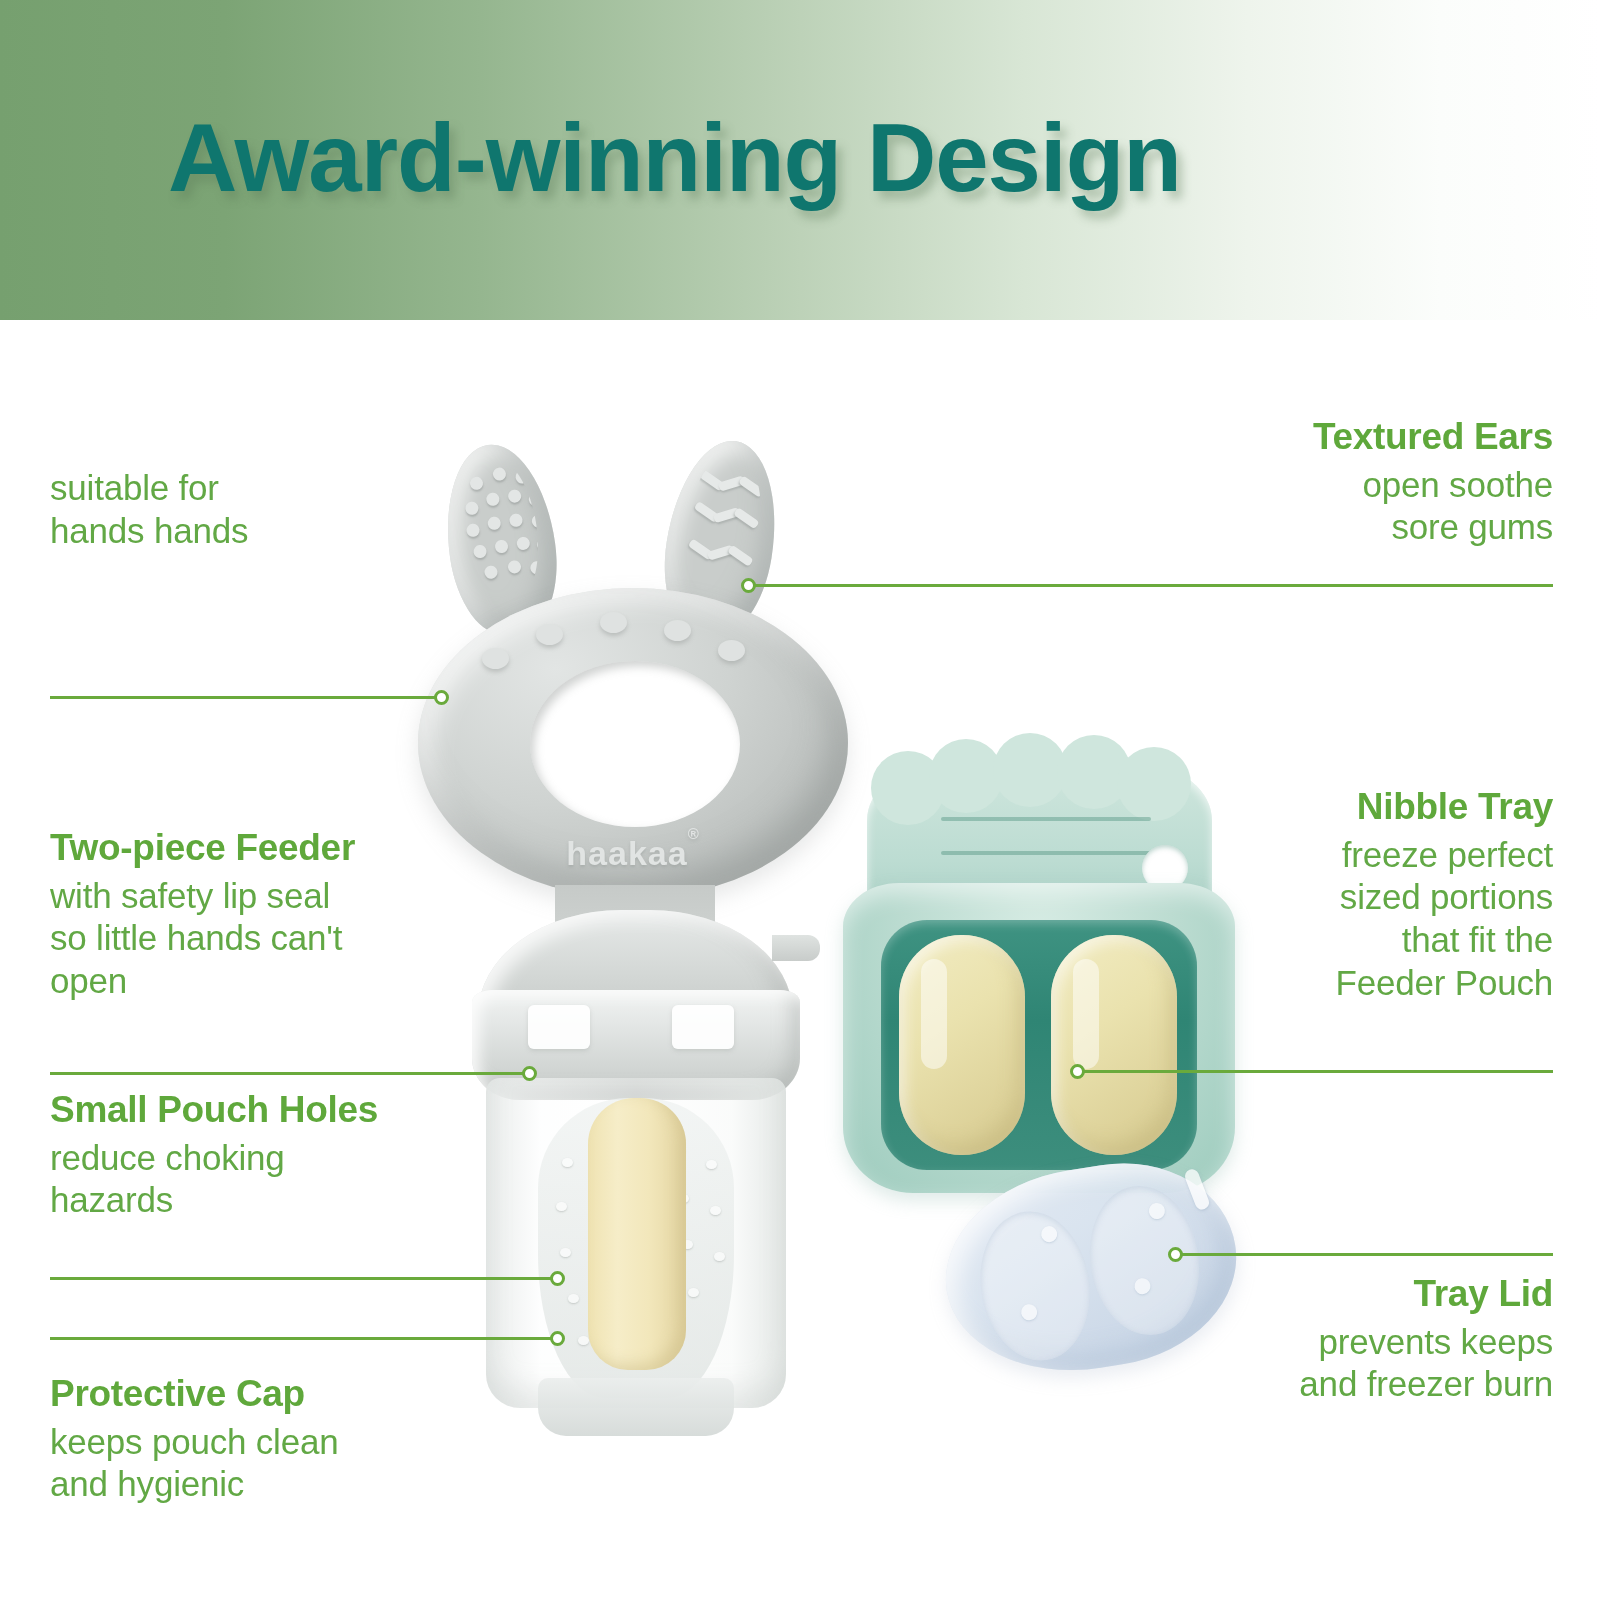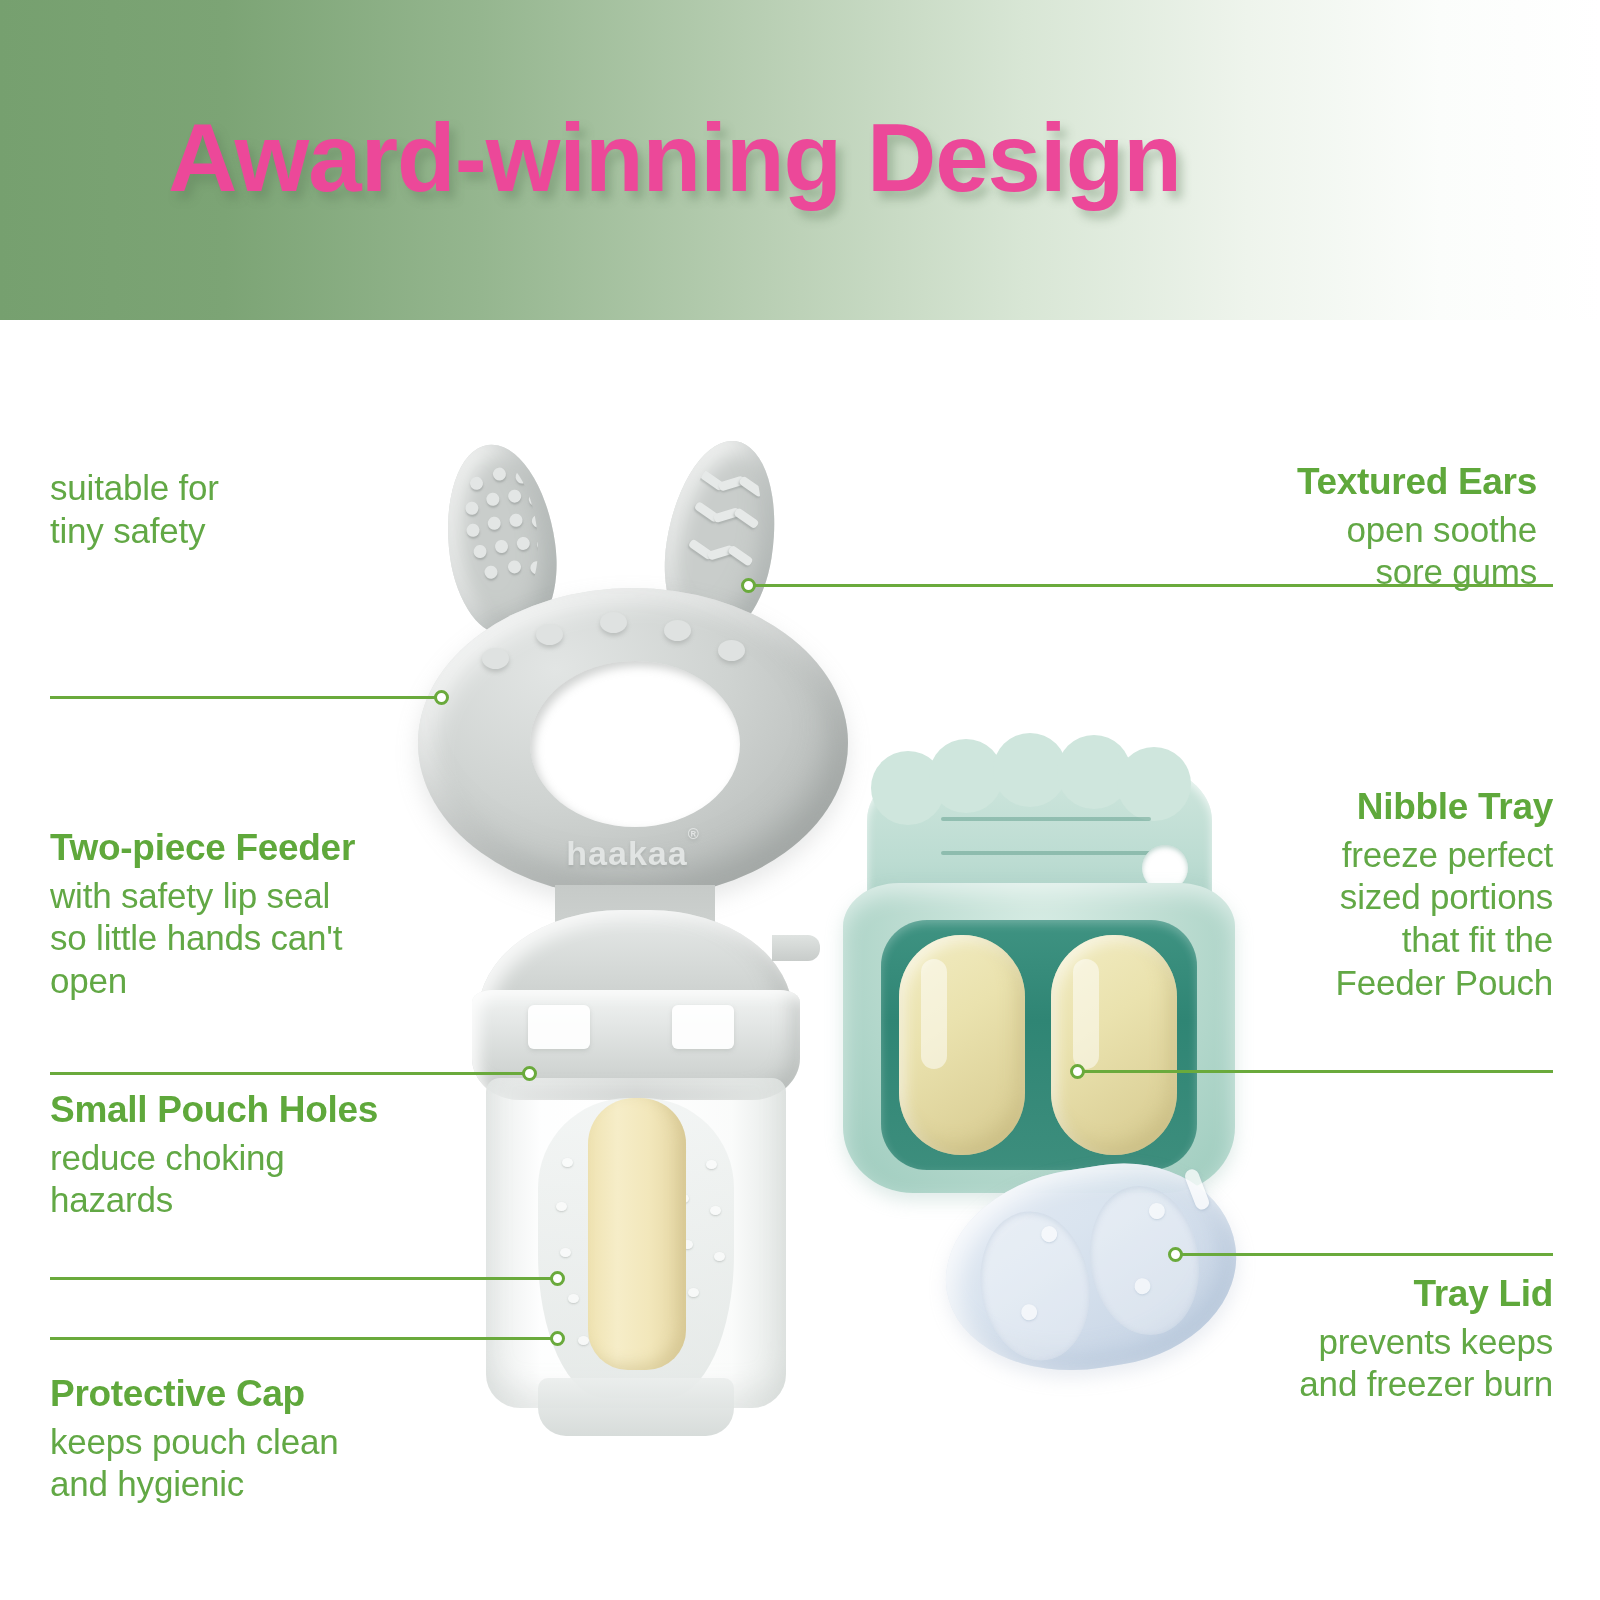--- a/index.html
+++ b/index.html
@@ -11,21 +11,21 @@
   }
   #stage { position:relative; width:1600px; height:1600px; overflow:hidden; background:#fff; }
 
   
   .header-band{
     position:absolute; left:0; top:0; width:1600px; height:320px;
     background:linear-gradient(to right,#76a06f 0%,#7ca475 14%,#95b68f 30%,#b9cfb4 48%,#d8e6d5 64%,#eef4ec 78%,#fbfdfb 90%,#ffffff 100%);
   }
   .header-title{
     position:absolute; left:168px; top:108px;
-    font-size:96px; font-weight:bold; color:#ec4899;
+    font-size:96px; font-weight:bold; color:#0f766e;
     letter-spacing:-1px; line-height:1.05;
     text-shadow:6px 8px 10px rgba(90,120,85,0.35);
     white-space:nowrap;
   }
 
   
   .callout{ position:absolute; }
   .callout .c-title{
     color:#5fa83b; font-weight:bold; font-size:37px; line-height:1.18;
     letter-spacing:-0.3px;
@@ -360,21 +360,21 @@
 
   <div class="conn" style="left:1082px; top:1070px; width:471px;"></div>
   <div class="dot" style="left:1070px; top:1064px;"></div>
 
   <div class="conn" style="left:1180px; top:1253px; width:373px;"></div>
   <div class="dot" style="left:1168px; top:1247px;"></div>
 
   <div class="callout left" style="left:50px; top:462px; width:430px;">
     <div class="c-body">
       <div>suitable for</div>
-      <div>tiny safety</div>
+      <div>hands hands</div>
     </div>
   </div>
 
   <div class="callout left" style="left:50px; top:826px; width:450px;">
     <div class="c-title">
       <div>Two-piece Feeder</div>
     </div>
     <div class="c-body">
       <div>with safety lip seal</div>
       <div>so little hands can't</div>
@@ -395,21 +395,21 @@
   <div class="callout left" style="left:50px; top:1372px; width:450px;">
     <div class="c-title">
       <div>Protective Cap</div>
     </div>
     <div class="c-body">
       <div>keeps pouch clean</div>
       <div>and hygienic</div>
     </div>
   </div>
 
-  <div class="callout right" style="right:63px; top:415px; width:460px;margin-top:45px;">
+  <div class="callout right" style="right:47px; top:415px; width:460px;">
     <div class="c-title">
       <div>Textured Ears</div>
     </div>
     <div class="c-body">
       <div>open soothe</div>
       <div>sore gums</div>
     </div>
   </div>
 
   <div class="callout right" style="right:47px; top:785px; width:460px;">

